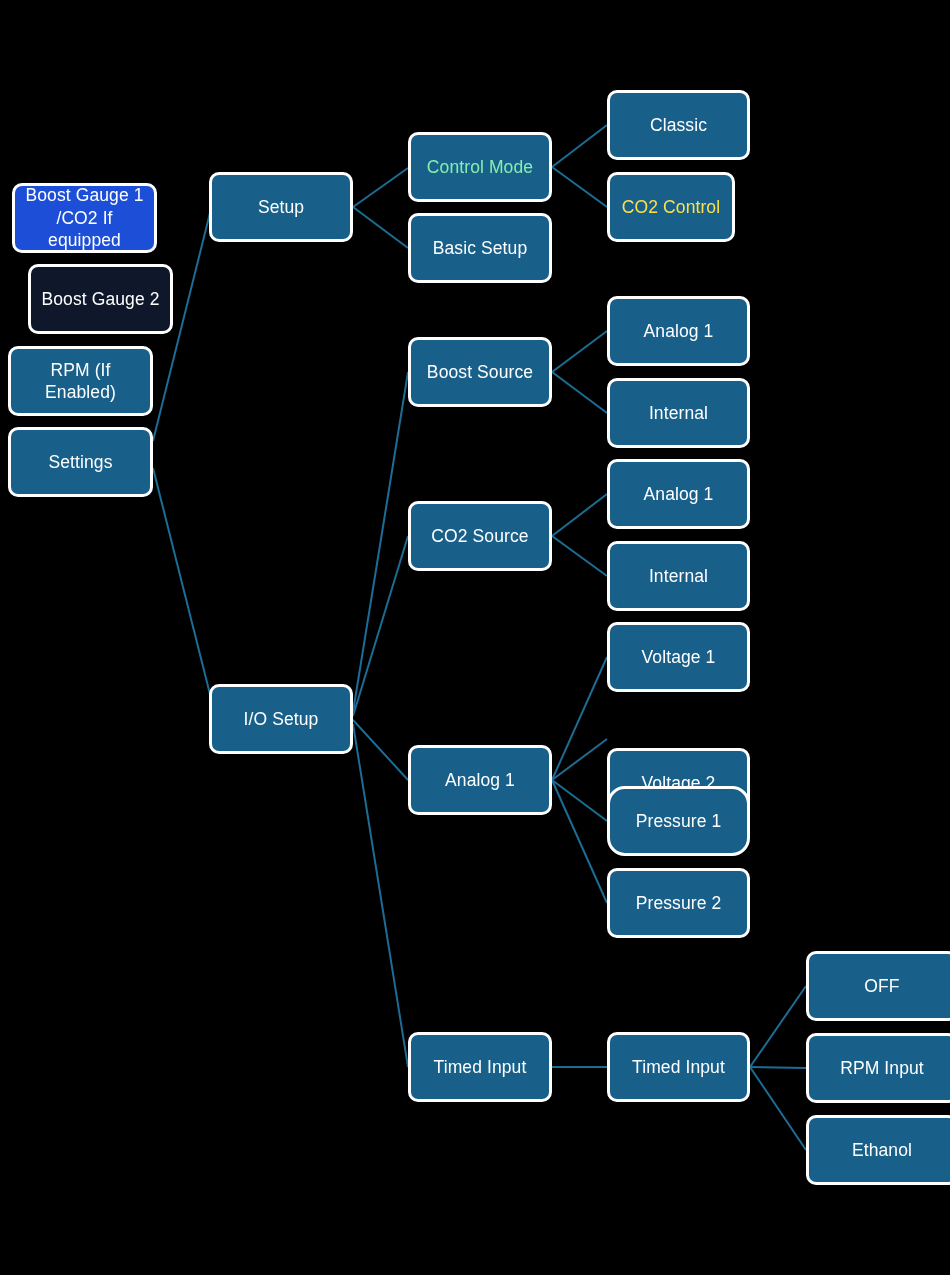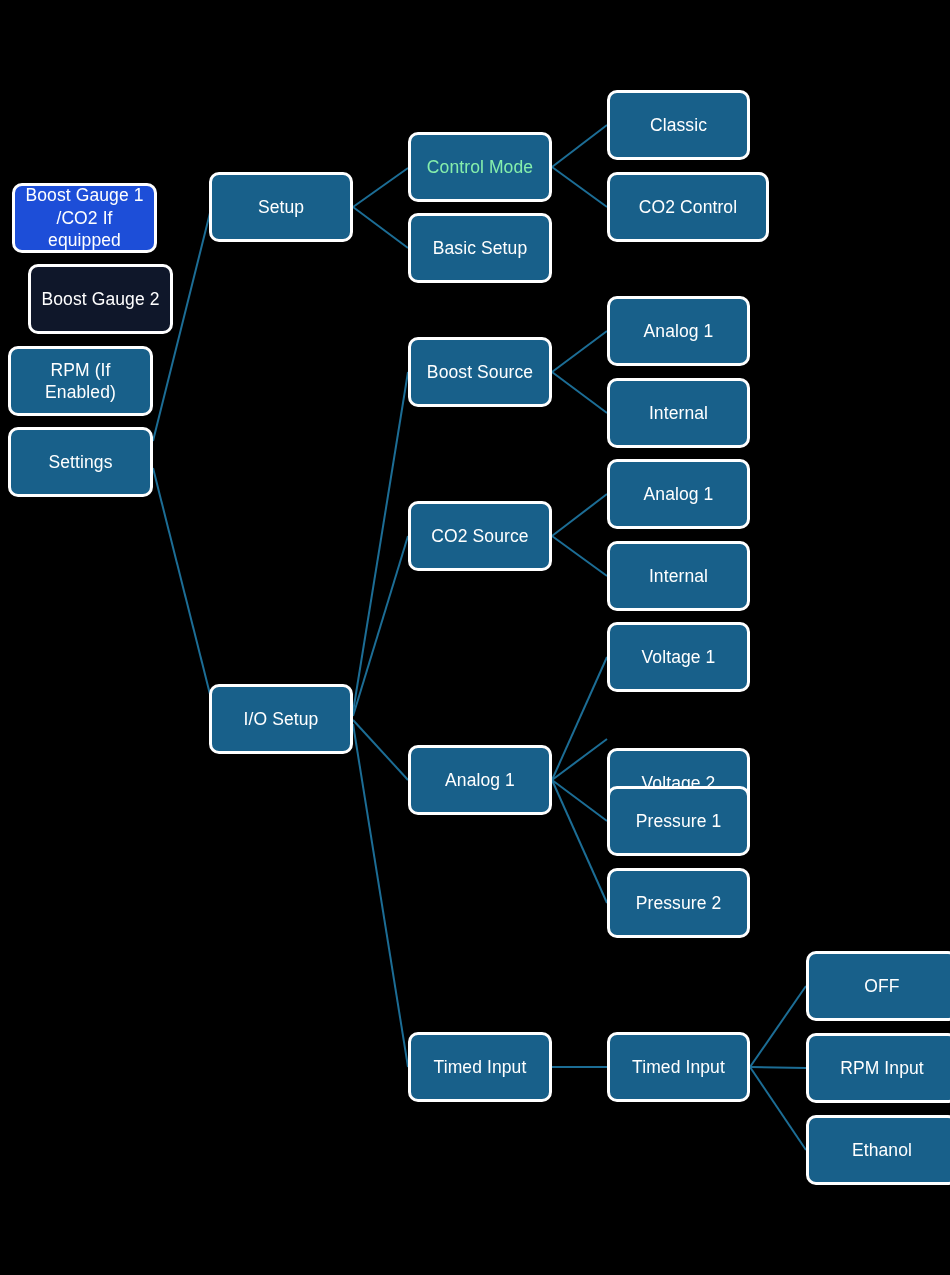--- a/index.html
+++ b/index.html
@@ -77,27 +77,27 @@
       <div class="node" style="left: 8px; top: 427px; width: 145px; height: 70px; background: rgb(24, 96, 138); border-color: rgb(255, 255, 255); color: rgb(255, 255, 255);">Settings</div>
       <div class="node" style="left: 209px; top: 172px; width: 144px; height: 70px; background: rgb(24, 96, 138); border-color: rgb(255, 255, 255); color: rgb(255, 255, 255);">Setup</div>
       <div class="node" style="left: 209px; top: 684px; width: 144px; height: 70px; background: rgb(24, 96, 138); border-color: rgb(255, 255, 255); color: rgb(255, 255, 255);">I/O Setup</div>
       <div class="node" style="left: 408px; top: 132px; width: 144px; height: 70px; background: rgb(24, 96, 138); border-color: rgb(255, 255, 255); color: #86efac;">Control Mode</div>
       <div class="node" style="left: 408px; top: 213px; width: 144px; height: 70px; background: rgb(24, 96, 138); border-color: rgb(255, 255, 255); color: rgb(255, 255, 255);">Basic Setup</div>
       <div class="node" style="left: 408px; top: 337px; width: 144px; height: 70px; background: rgb(24, 96, 138); border-color: rgb(255, 255, 255); color: rgb(255, 255, 255);">Boost Source</div>
       <div class="node" style="left: 408px; top: 501px; width: 144px; height: 70px; background: rgb(24, 96, 138); border-color: rgb(255, 255, 255); color: rgb(255, 255, 255);">CO2 Source</div>
       <div class="node" style="left: 408px; top: 745px; width: 144px; height: 70px; background: rgb(24, 96, 138); border-color: rgb(255, 255, 255); color: rgb(255, 255, 255);">Analog 1</div>
       <div class="node" style="left: 408px; top: 1032px; width: 144px; height: 70px; background: rgb(24, 96, 138); border-color: rgb(255, 255, 255); color: rgb(255, 255, 255);">Timed Input</div>
       <div class="node" style="left: 607px; top: 90px; width: 143px; height: 70px; background: rgb(24, 96, 138); border-color: rgb(255, 255, 255); color: rgb(255, 255, 255);">Classic</div>
-      <div class="node" style="left: 607px; top: 172px; width: 162px; height: 70px; background: rgb(24, 96, 138); border-color: rgb(255, 255, 255); color: #ffffff;">CO2 Control</div>
+      <div class="node" style="left: 607px; top: 172px; width: 128px; height: 70px; background: rgb(24, 96, 138); border-color: rgb(255, 255, 255); color: #fde047;">CO2 Control</div>
       <div class="node" style="left: 607px; top: 296px; width: 143px; height: 70px; background: rgb(24, 96, 138); border-color: rgb(255, 255, 255); color: rgb(255, 255, 255);">Analog 1</div>
       <div class="node" style="left: 607px; top: 378px; width: 143px; height: 70px; background: rgb(24, 96, 138); border-color: rgb(255, 255, 255); color: rgb(255, 255, 255);">Internal</div>
       <div class="node" style="left: 607px; top: 459px; width: 143px; height: 70px; background: rgb(24, 96, 138); border-color: rgb(255, 255, 255); color: rgb(255, 255, 255);">Analog 1</div>
       <div class="node" style="left: 607px; top: 541px; width: 143px; height: 70px; background: rgb(24, 96, 138); border-color: rgb(255, 255, 255); color: rgb(255, 255, 255);">Internal</div>
       <div class="node" style="left: 607px; top: 622px; width: 143px; height: 70px; background: rgb(24, 96, 138); border-color: rgb(255, 255, 255); color: rgb(255, 255, 255);">Voltage 1</div>
       <div class="node" style="left: 607px; top: 704px; width: 143px; height: 70px; background: rgb(24, 96, 138); border-color: rgb(255, 255, 255); color: rgb(255, 255, 255); margin-top: 44px;">Voltage 2</div>
-      <div class="node" style="left: 607px; top: 786px; width: 143px; height: 70px; background: rgb(24, 96, 138); border-color: rgb(255, 255, 255); color: rgb(255, 255, 255);">Pressure 1</div>
+      <div class="node" style="left: 607px; top: 786px; width: 143px; height: 70px; background: rgb(24, 96, 138); border-color: rgb(255, 255, 255); color: rgb(255, 255, 255); border-radius: 18px;">Pressure 1</div>
       <div class="node" style="left: 607px; top: 868px; width: 143px; height: 70px; background: rgb(24, 96, 138); border-color: rgb(255, 255, 255); color: rgb(255, 255, 255);">Pressure 2</div>
       <div class="node" style="left: 607px; top: 1032px; width: 143px; height: 70px; background: rgb(24, 96, 138); border-color: rgb(255, 255, 255); color: rgb(255, 255, 255);">Timed Input</div>
       <div class="node" style="left: 806px; top: 951px; width: 152px; height: 70px; background: rgb(24, 96, 138); border-color: rgb(255, 255, 255); color: rgb(255, 255, 255);">OFF</div>
       <div class="node" style="left: 806px; top: 1033px; width: 152px; height: 70px; background: rgb(24, 96, 138); border-color: rgb(255, 255, 255); color: rgb(255, 255, 255);">RPM Input</div>
       <div class="node" style="left: 806px; top: 1115px; width: 152px; height: 70px; background: rgb(24, 96, 138); border-color: rgb(255, 255, 255); color: rgb(255, 255, 255);">Ethanol</div>
     </div>
 </div>
 
 </body></html>

